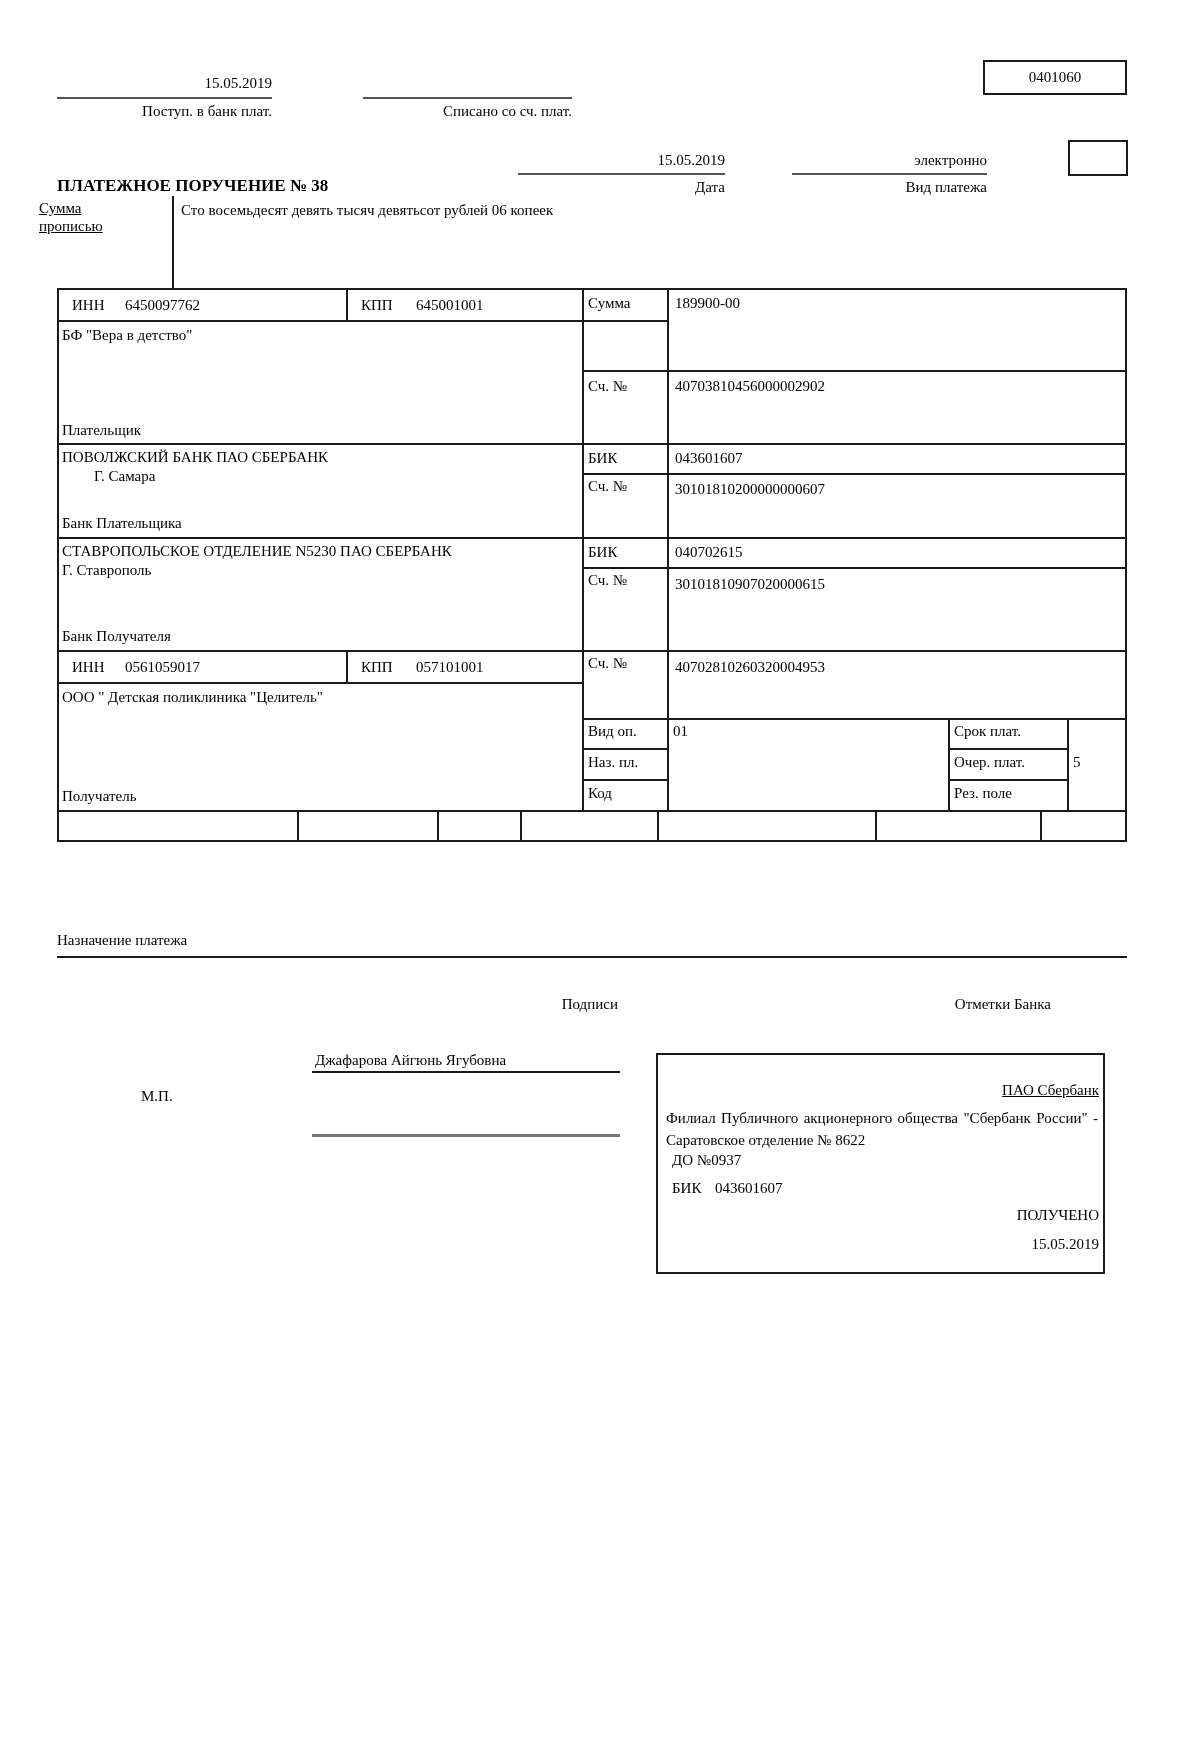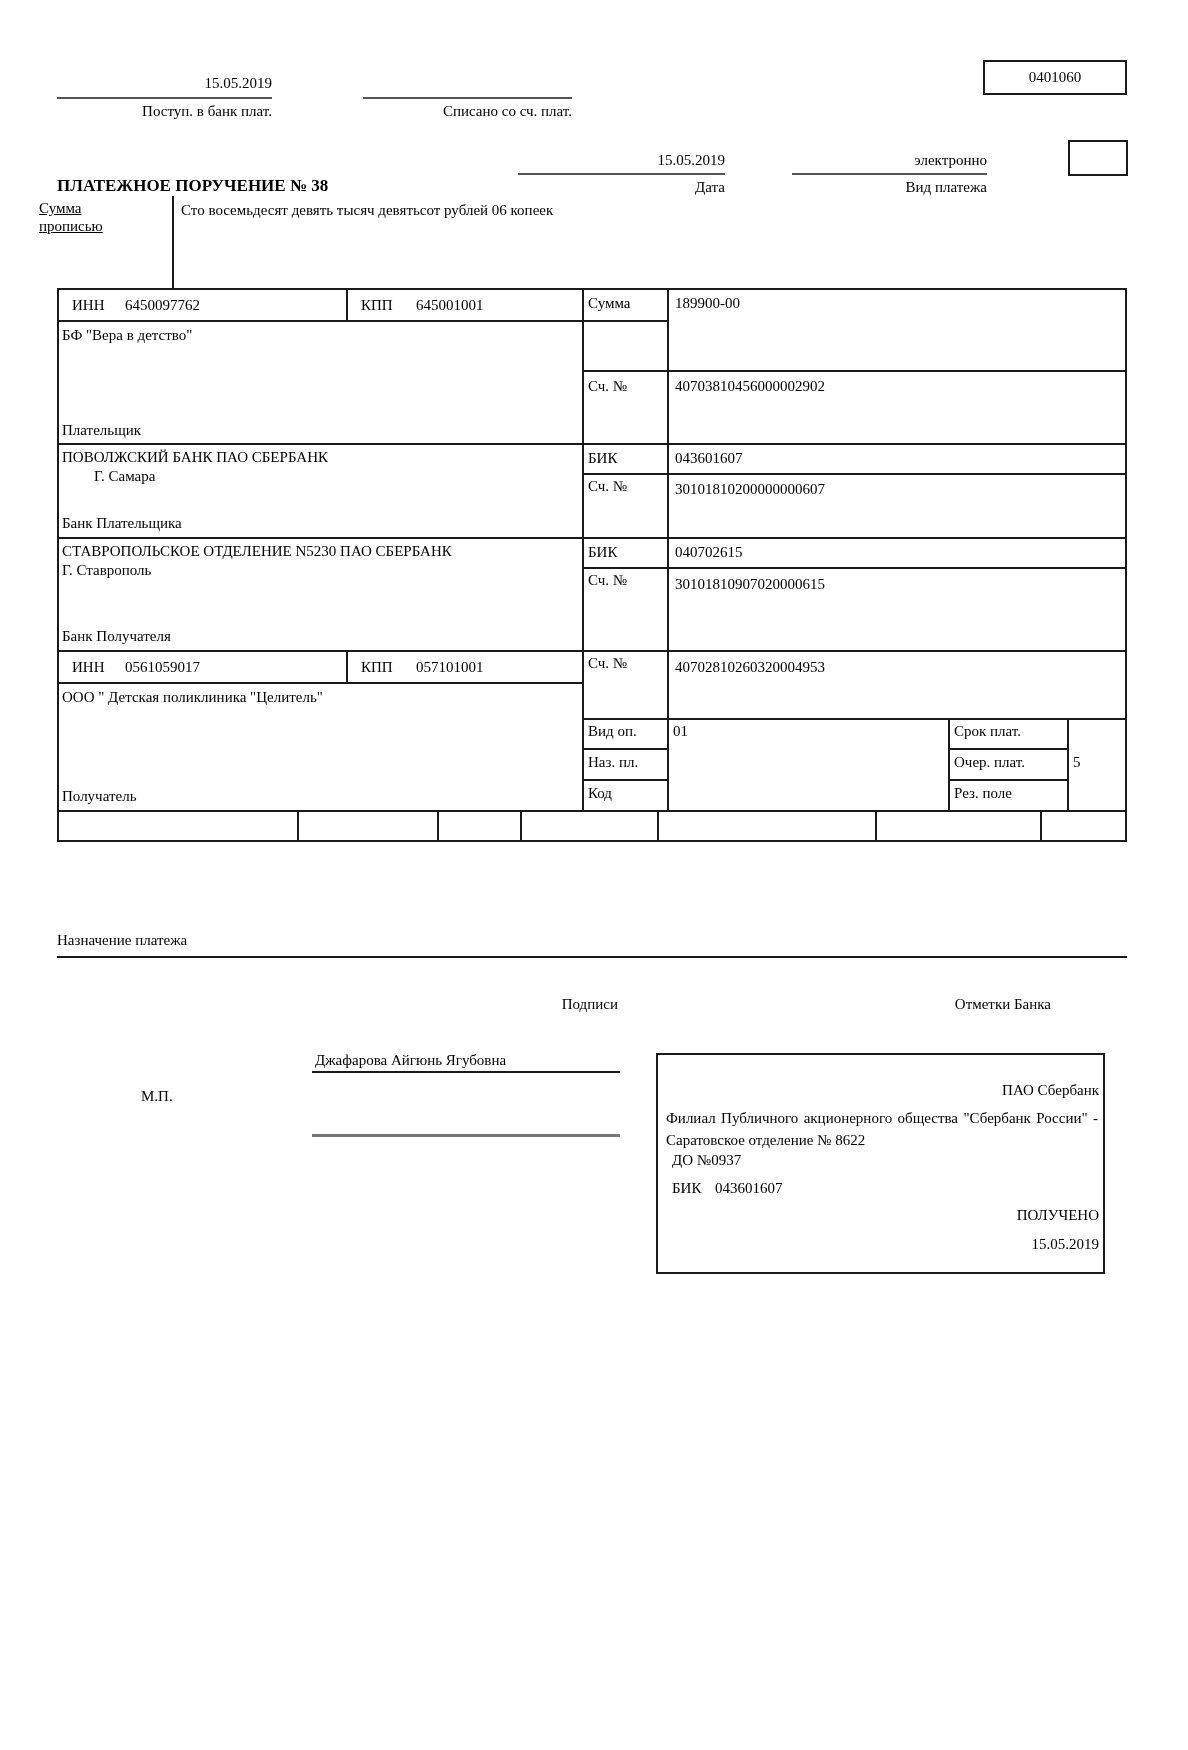--- a/index.html
+++ b/index.html
@@ -131,21 +131,21 @@
 
   <div class="t c" style="left:318px;top:995px;width:300px;">Подписи</div>
   <div class="t c" style="left:751px;top:995px;width:300px;">Отметки Банка</div>
 
   <div class="t" style="left:315px;top:1051px;">Джафарова Айгюнь Ягубовна</div>
   <div class="hl" style="left:312px;top:1071px;width:308px;"></div>
   <div class="t" style="left:141px;top:1087px;">М.П.</div>
   <div class="hl" style="left:312px;top:1134px;width:308px;height:3px;background:#777;"></div>
 
   <div style="position:absolute;left:656px;top:1053px;width:445px;height:217px;border:2px solid #1a1a1a;">
-    <div class="t c" style="left:0;top:26px;width:441px;">ПАО Сбербанк</div>
+    <div class="t c" style="left:0;top:26px;width:441px;text-decoration:underline;">ПАО Сбербанк</div>
     <div class="t wrap" style="left:8px;top:52px;width:432px;text-align:justify;line-height:22px;">Филиал Публичного акционерного общества "Сбербанк России" - Саратовское отделение № 8622</div>
     <div class="t" style="left:14px;top:96px;">ДО №0937</div>
     <div class="t" style="left:14px;top:124px;">БИК</div>
     <div class="t" style="left:57px;top:124px;">043601607</div>
     <div class="t c" style="left:0;top:151px;width:441px;">ПОЛУЧЕНО</div>
     <div class="t c" style="left:0;top:180px;width:441px;">15.05.2019</div>
   </div>
 
 </div>
 

